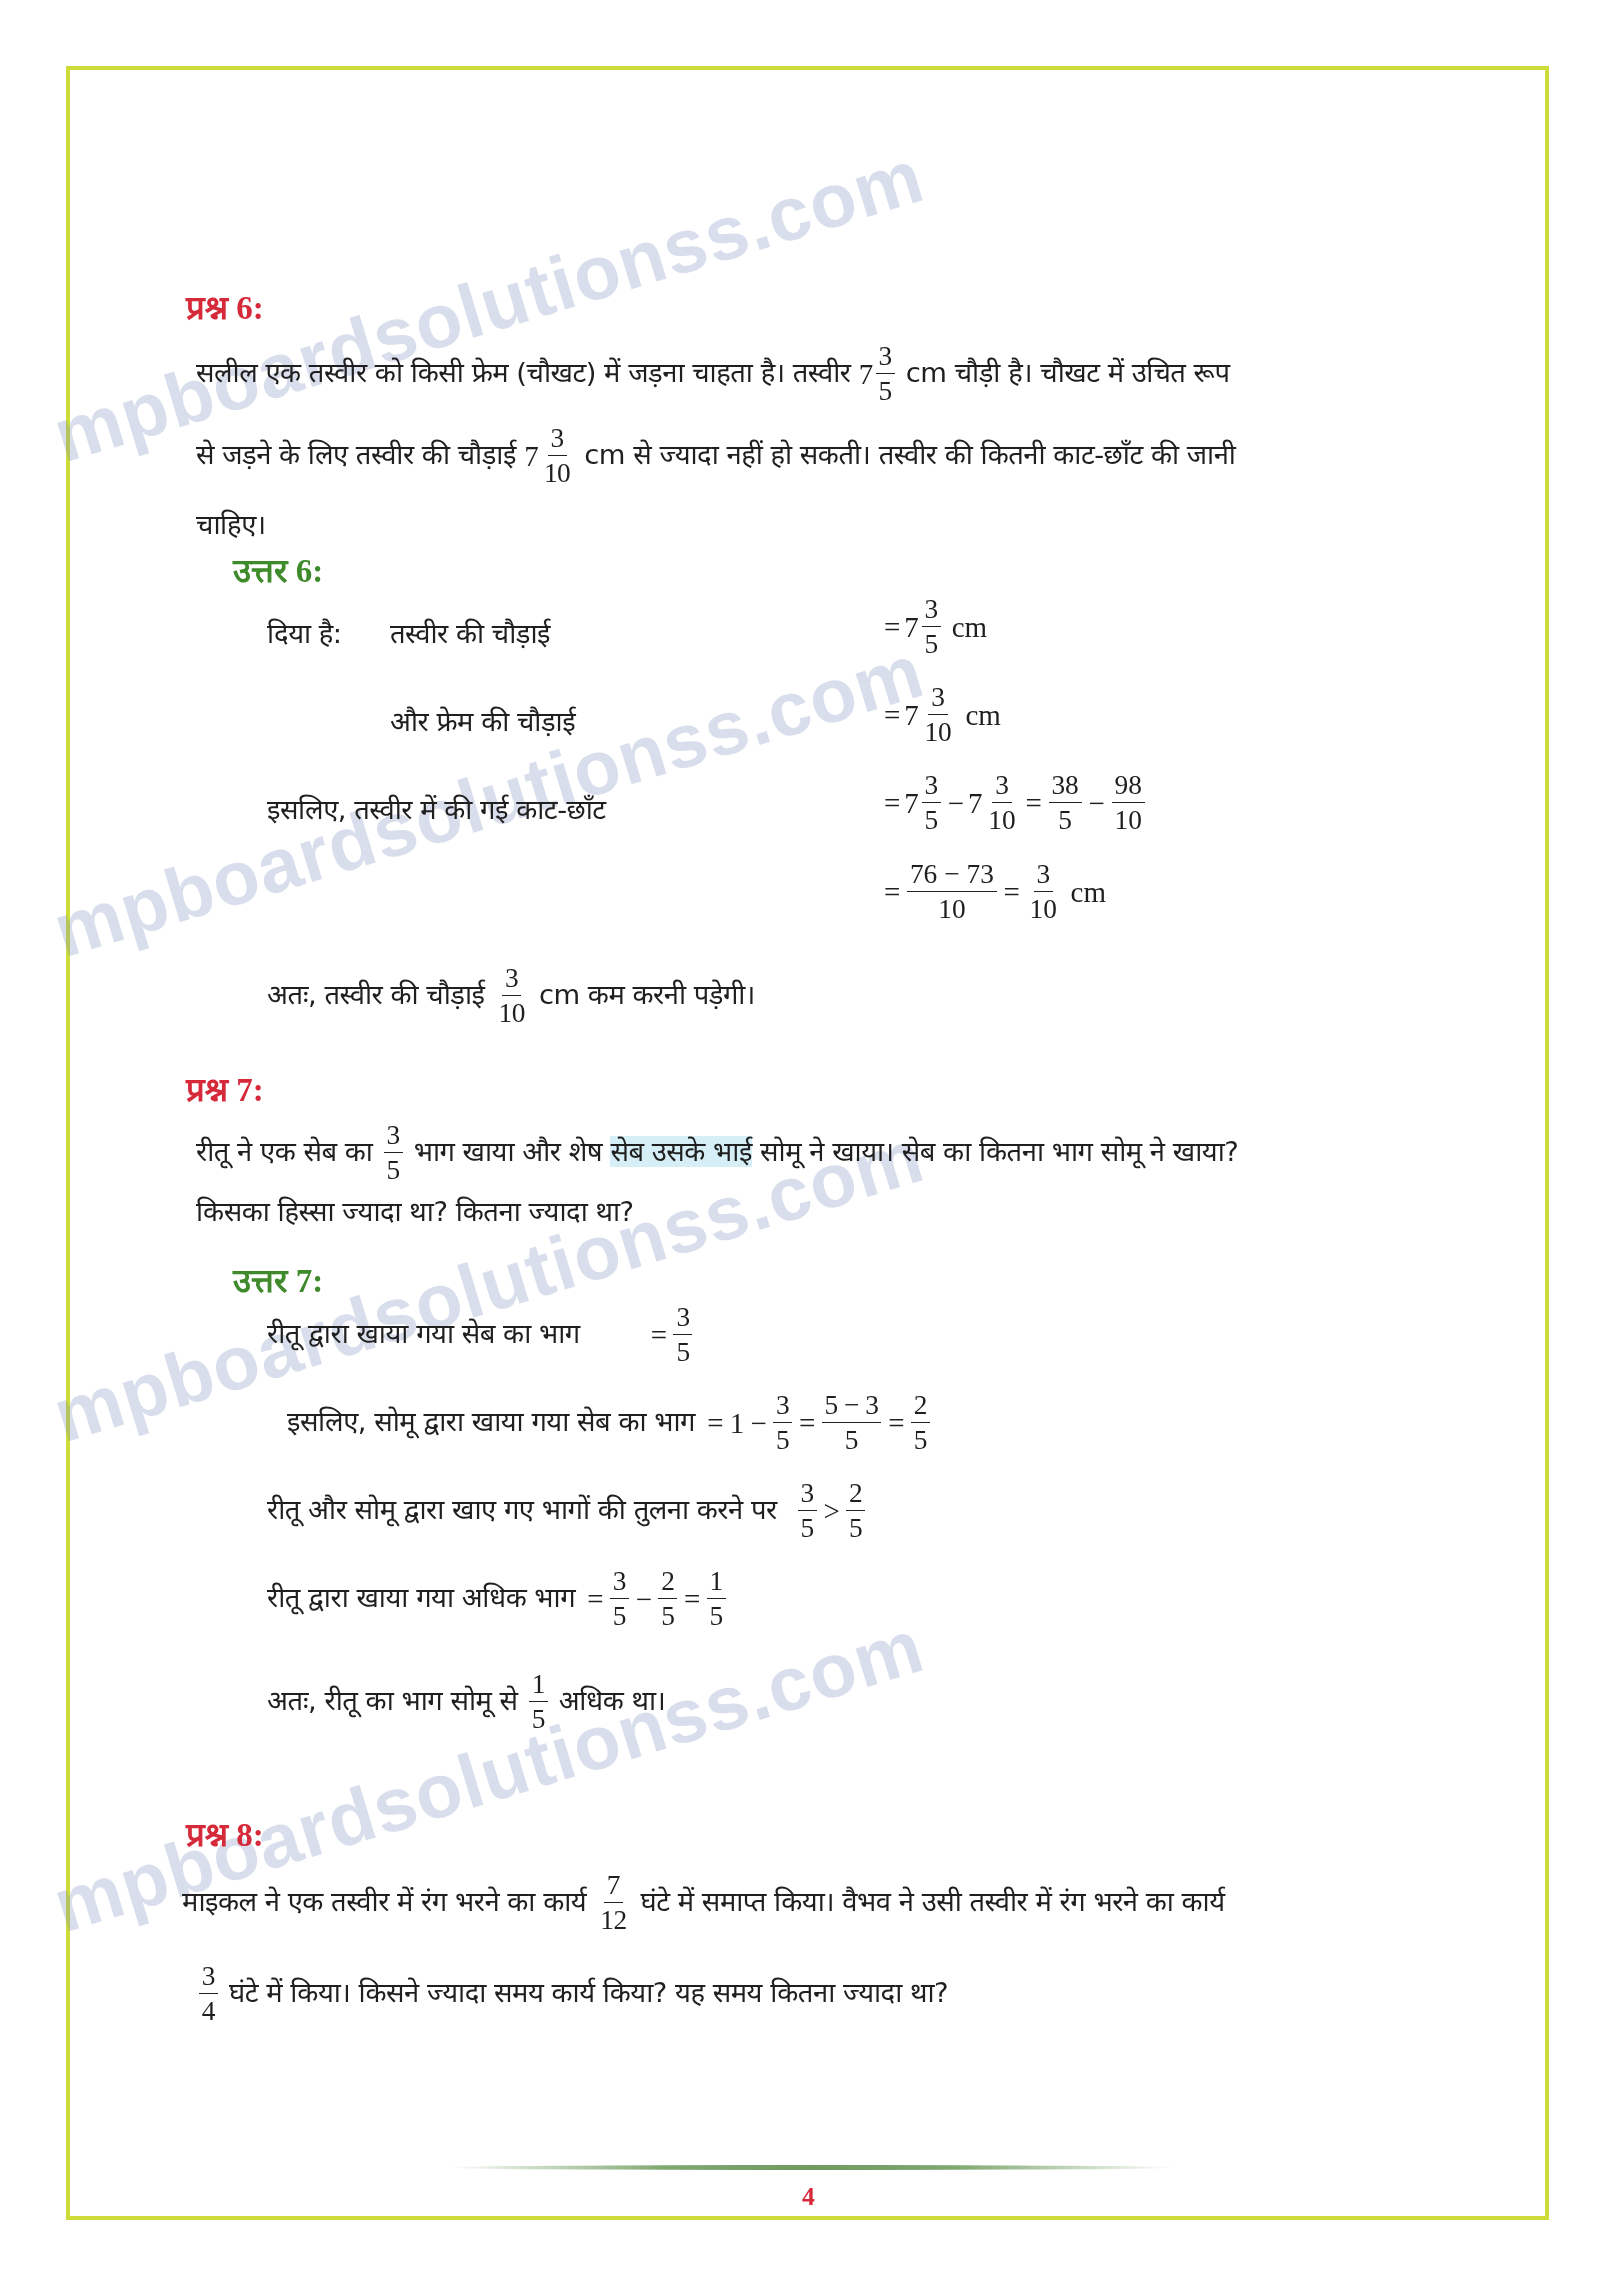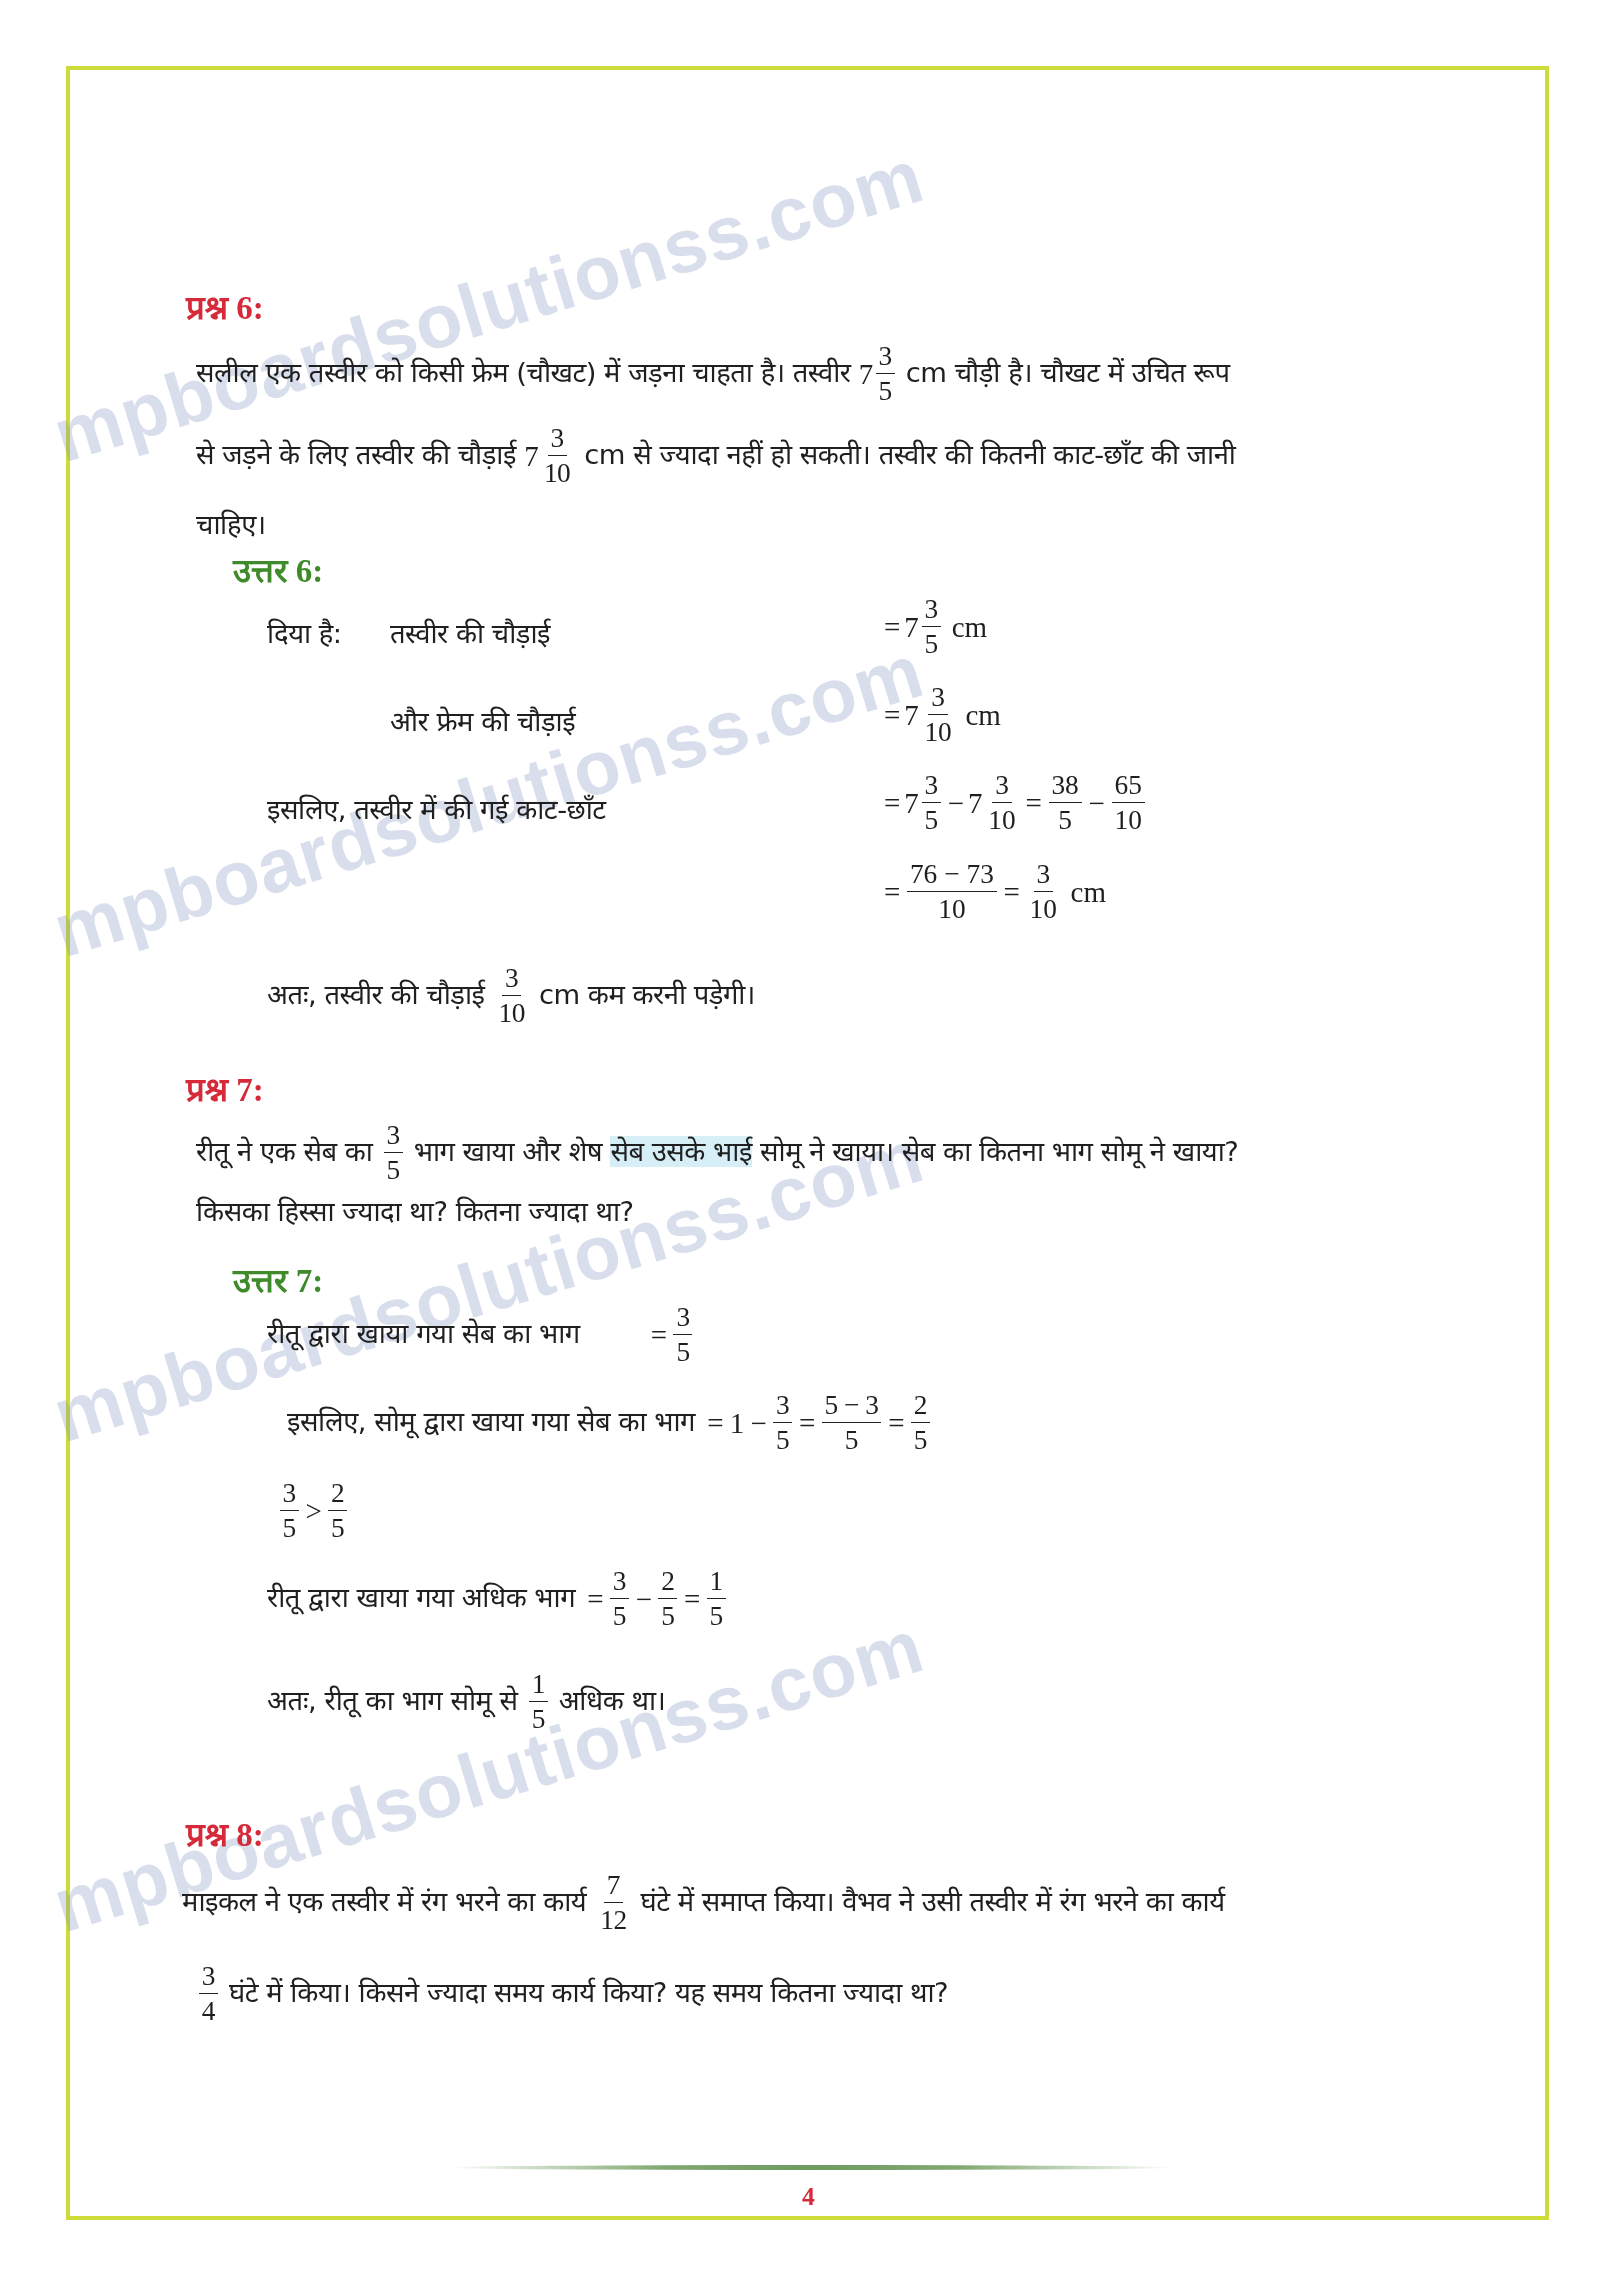--- a/index.html
+++ b/index.html
@@ -102,21 +102,21 @@
       <span class="num">3</span>
       <span class="den">10</span>
     </span>
   <span class="op">=</span>
   <span class="frac">
       <span class="num">38</span>
       <span class="den">5</span>
     </span>
   <span class="op">−</span>
   <span class="frac">
-      <span class="num">65</span>
+      <span class="num">98</span>
       <span class="den">10</span>
     </span>
 </div>
 
 <div class="abs math" style="left:880px; top:861px;">
   <span class="op">=</span>
   <span class="frac">
       <span class="num">76 − 73</span>
       <span class="den">10</span>
     </span>
@@ -184,20 +184,21 @@
       </span>
     <span class="op">=</span>
     <span class="frac">
         <span class="num">2</span>
         <span class="den">5</span>
       </span>
   </span>
 </div>
 
 <div class="abs txt" style="left:267px; top:1480px;">
+  <span>रीतू और सोमू द्वारा खाए गए भागों की तुलना करने पर</span>
   <span class="math" style="margin-left:9.8px">
     <span class="frac">
         <span class="num">3</span>
         <span class="den">5</span>
       </span>
     <span class="op">&gt;</span>
     <span class="frac">
         <span class="num">2</span>
         <span class="den">5</span>
       </span>

